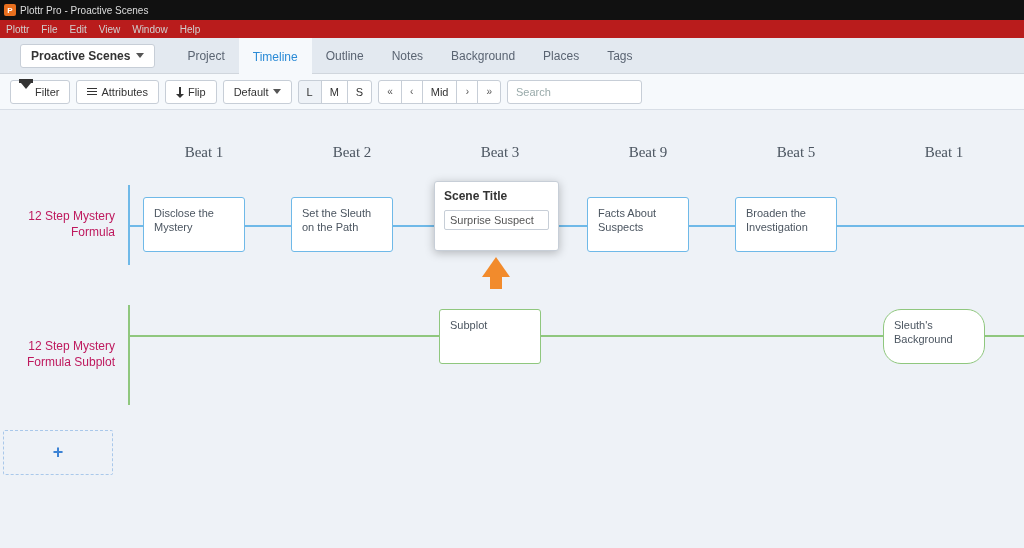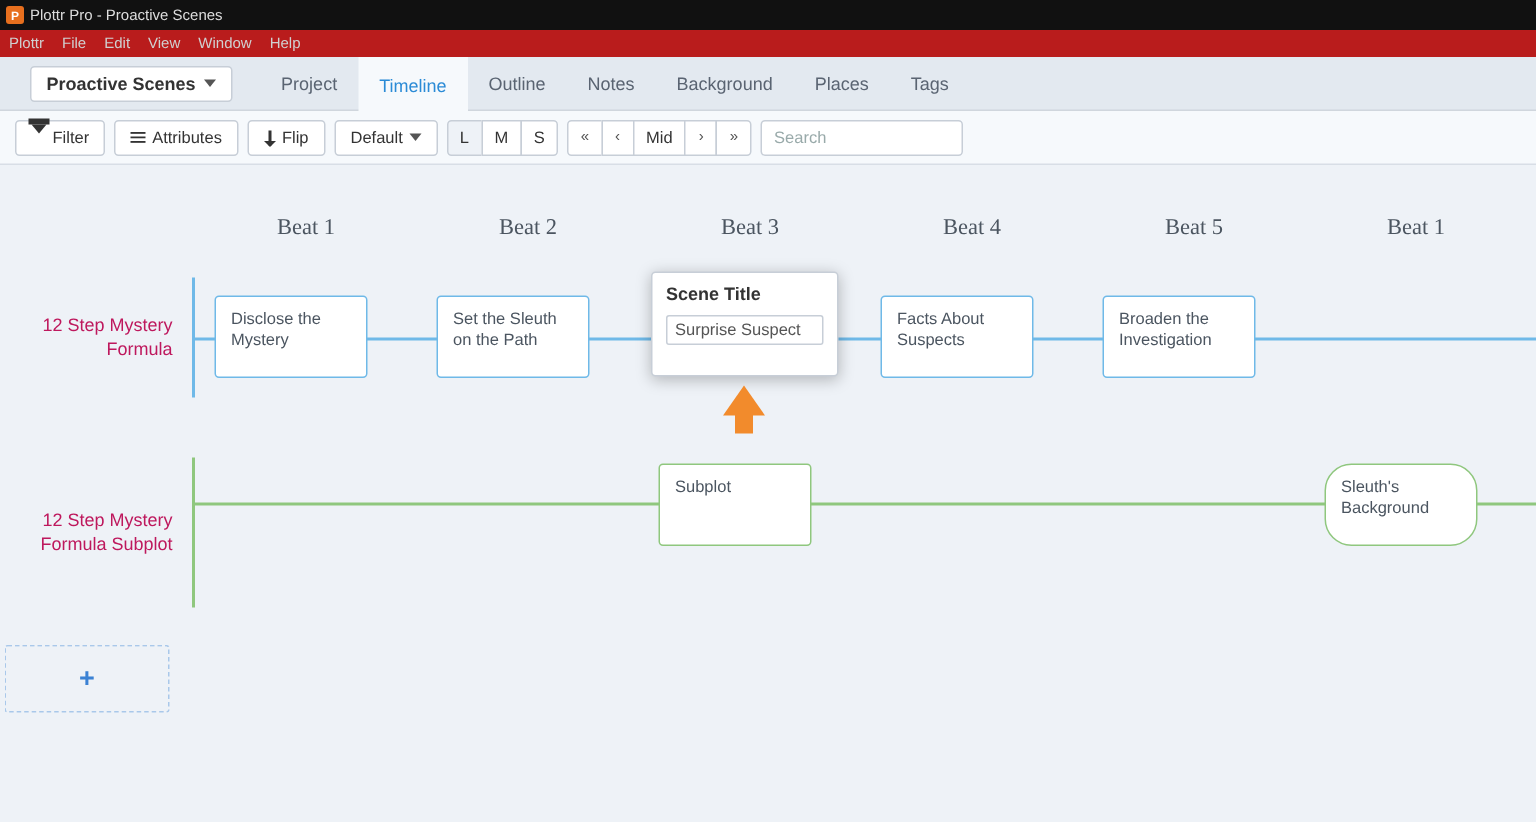--- a/index.html
+++ b/index.html
@@ -122,21 +122,21 @@
   </div>
   <input class="search" placeholder="Search" style="">
 </div>
 
 <div class="canvas">
 
   <div class="beat-headers">
     <div class="beat-col">Beat 1</div>
     <div class="beat-col">Beat 2</div>
     <div class="beat-col">Beat 3</div>
-    <div class="beat-col">Beat 4</div>
+    <div class="beat-col">Beat 9</div>
     <div class="beat-col">Beat 5</div>
     <div class="beat-col">Beat 1</div>
   </div>
 
   <div class="plotline blue" style="top:75px; height:80px;">
     <div class="vbar"></div>
     <div class="label">12 Step Mystery Formula</div>
     <div class="line"></div>
     <div class="card blue" style="left:143px; top:12px;">Disclose the Mystery</div>
     <div class="card blue" style="left:291px; top:12px;">Set the Sleuth on the Path</div>

